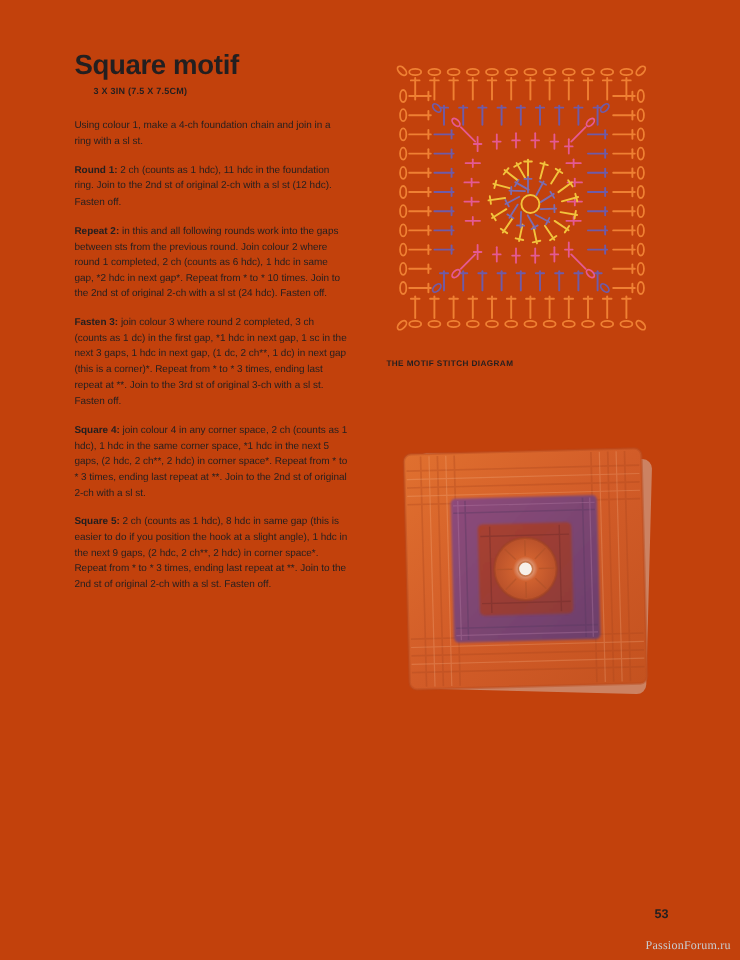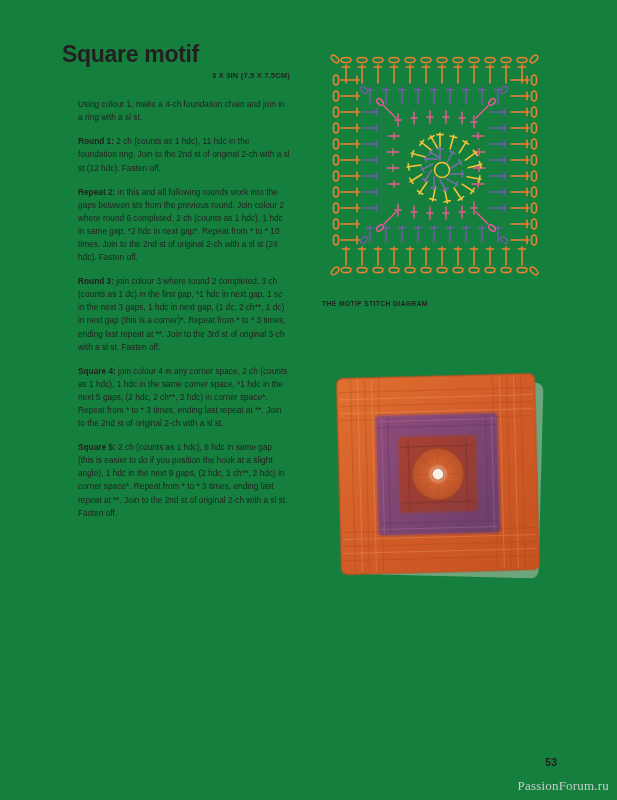--- a/index.html
+++ b/index.html
@@ -12,21 +12,21 @@
     height: 800px;
     position: relative;
     font-family: "Liberation Sans", sans-serif;
     color: #231f20;
     overflow: hidden;
   }
 
   .page {
     position: absolute;
     inset: 0;
-    background: #15803d;
+    background: #c2410c;
   }
 
   
   .left-col {
     position: absolute;
     left: 62px;
     top: 42px;
     width: 228px;
   }
 
@@ -38,27 +38,26 @@
     margin: 0 0 5px 0;
     color: #231f20;
   }
 
   .subtitle {
     font-size: 7.5px;
     font-weight: bold;
     letter-spacing: 0.2px;
     margin: 0 0 18px 16px;
     color: #231f20;
-    text-align: right;
   }
 
   p.body-text {
     font-size: 8.3px;
     line-height: 1.58;
-    margin: 0 0 11px 16px;
+    margin: 0 0 11px 0;
     color: #231f20;
     text-align: left;
   }
 
   p.body-text b {
     font-weight: bold;
   }
 
   
   .diagram-wrap {
@@ -99,21 +98,21 @@
     bottom: 32px;
     font-size: 10.5px;
     font-weight: bold;
     color: #231f20;
   }
 
   .watermark {
     position: absolute;
     right: 8px;
     bottom: 6px;
-    font-size: 13px;
+    font-size: 10px;
     color: #c9ccd1;
     letter-spacing: 0.2px;
     font-family: "Liberation Serif", serif;
   }
 </style>
 </head>
 <body>
 
 <div class="page">
 
@@ -121,25 +120,25 @@
     <h1 class="title">Square motif</h1>
     <div class="subtitle">3 X 3IN (7.5 X 7.5CM)</div>
 
     <p class="body-text">Using colour 1, make a 4-ch foundation chain and join in a ring with a sl st.</p>
 
     <p class="body-text">
       <b>Round 1:</b><span> 2 ch (counts as 1 hdc), 11 hdc in the foundation ring. Join to the 2nd st of original 2-ch with a sl st (12 hdc). Fasten off.</span>
     </p>
 
     <p class="body-text">
-      <b>Repeat 2:</b><span> in this and all following rounds work into the gaps between sts from the previous round. Join colour 2 where round 6 completed, 2 ch (counts as 1 hdc), 1 hdc in same gap, *2 hdc in next gap*. Repeat from * to * 10 times. Join to the 2nd st of original 2-ch with a sl st (24 hdc). Fasten off.</span>
+      <b>Repeat 2:</b><span> in this and all following rounds work into the gaps between sts from the previous round. Join colour 2 where round 1 completed, 2 ch (counts as 6 hdc), 1 hdc in same gap, *2 hdc in next gap*. Repeat from * to * 10 times. Join to the 2nd st of original 2-ch with a sl st (24 hdc). Fasten off.</span>
     </p>
 
     <p class="body-text">
-      <b>Round 3:</b><span> join colour 3 where round 2 completed, 3 ch (counts as 1 dc) in the first gap, *1 hdc in next gap, 1 sc in the next 3 gaps, 1 hdc in next gap, (1 dc, 2 ch**, 1 dc) in next gap (this is a corner)*. Repeat from * to * 3 times, ending last repeat at **. Join to the 3rd st of original 3-ch with a sl st. Fasten off.</span>
+      <b>Fasten 3:</b><span> join colour 3 where round 2 completed, 3 ch (counts as 1 dc) in the first gap, *1 hdc in next gap, 1 sc in the next 3 gaps, 1 hdc in next gap, (1 dc, 2 ch**, 1 dc) in next gap (this is a corner)*. Repeat from * to * 3 times, ending last repeat at **. Join to the 3rd st of original 3-ch with a sl st. Fasten off.</span>
     </p>
 
     <p class="body-text">
       <b>Square 4:</b><span> join colour 4 in any corner space, 2 ch (counts as 1 hdc), 1 hdc in the same corner space, *1 hdc in the next 5 gaps, (2 hdc, 2 ch**, 2 hdc) in corner space*. Repeat from * to * 3 times, ending last repeat at **. Join to the 2nd st of original 2-ch with a sl st.</span>
     </p>
 
     <p class="body-text">
       <b>Square 5:</b><span> 2 ch (counts as 1 hdc), 8 hdc in same gap (this is easier to do if you position the hook at a slight angle), 1 hdc in the next 9 gaps, (2 hdc, 2 ch**, 2 hdc) in corner space*. Repeat from * to * 3 times, ending last repeat at **. Join to the 2nd st of original 2-ch with a sl st. Fasten off.</span>
     </p>
   </div>

